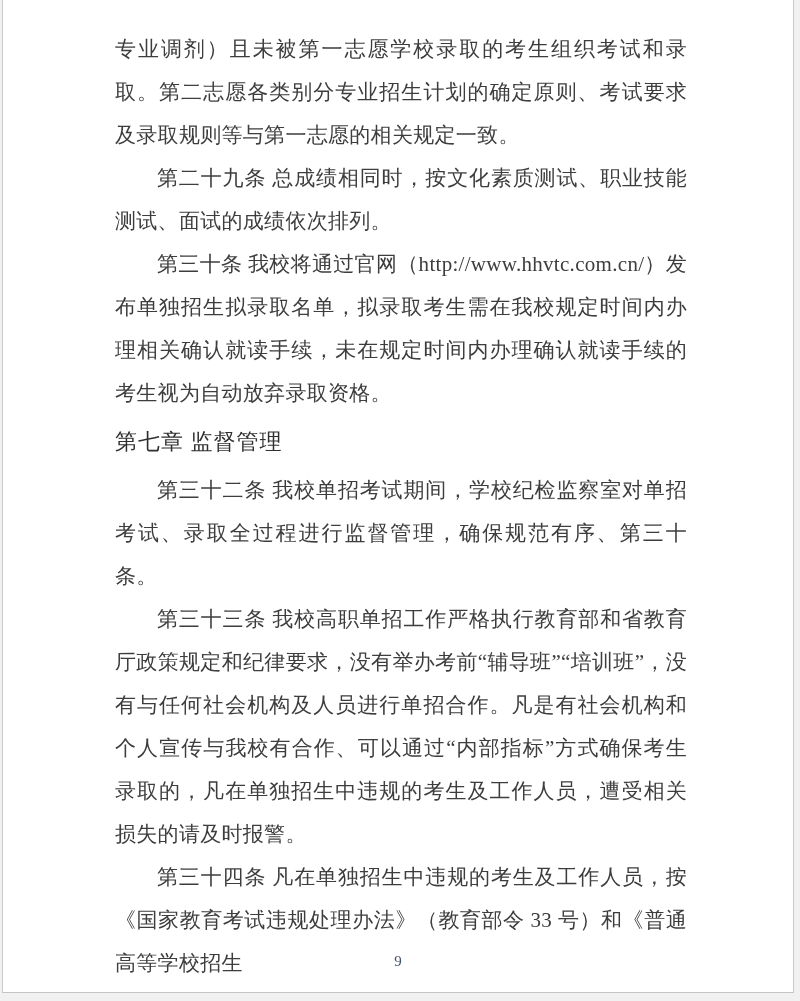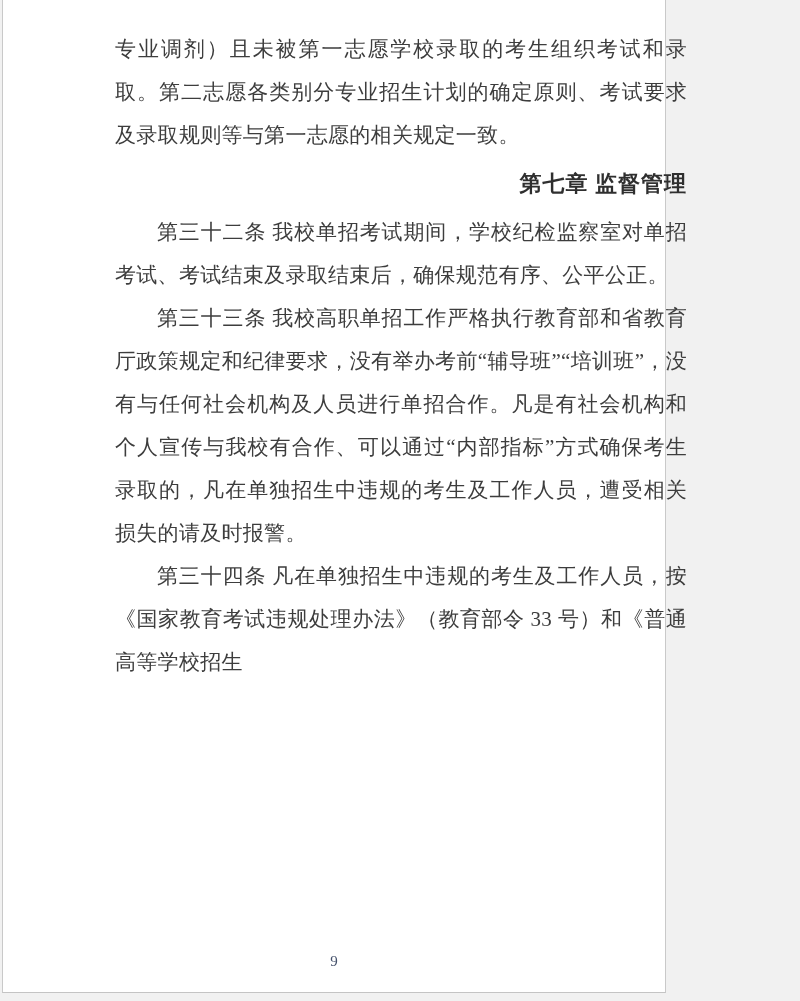--- a/index.html
+++ b/index.html
@@ -11,21 +11,21 @@
     width: 800px;
     height: 1001px;
     position: relative;
     overflow: hidden;
     font-family: "Liberation Serif", serif;
   }
   .doc-page {
     position: absolute;
     left: 2px;
     top: 0;
-    width: 664px;
+    width: 792px;
     height: 993px;
     box-sizing: border-box;
     background: #ffffff;
     border-left: 1px solid #c9c9c9;
     border-right: 1px solid #c9c9c9;
     border-bottom: 1px solid #c4c4c4;
   }
   .doc-content {
     position: absolute;
     top: 28px;
@@ -41,41 +41,43 @@
     text-justify: inter-ideograph;
     letter-spacing: 0.3px;
   }
   .body-para.indent {
     text-indent: 2em;
   }
   .chapter-heading {
     margin: 5px 0 5px 0;
     font-size: 22px;
     line-height: 44px;
-    font-weight: bold;
-    text-align: right;
+    font-weight: normal;
+    text-align: left;
     color: #2f2f2f;
     letter-spacing: 1px;
   }
   .page-number {
     position: absolute;
     left: 0;
     right: 0;
     bottom: 22px;
     text-align: center;
     font-size: 15px;
     color: #44516b;
     font-family: "Liberation Serif", serif;
   }
 </style>
 </head>
 <body>
 
 <div class="doc-page">
   <div class="doc-content">
     <p class="body-para">专业调剂）且未被第一志愿学校录取的考生组织考试和录取。第二志愿各类别分专业招生计划的确定原则、考试要求及录取规则等与第一志愿的相关规定一致。</p>
+    <p class="body-para indent">第二十九条 总成绩相同时，按文化素质测试、职业技能测试、面试的成绩依次排列。</p>
+    <p class="body-para indent">第三十条 我校将通过官网（http://www.hhvtc.com.cn/）发布单独招生拟录取名单，拟录取考生需在我校规定时间内办理相关确认就读手续，未在规定时间内办理确认就读手续的考生视为自动放弃录取资格。</p>
     <h2 class="chapter-heading">第七章 监督管理</h2>
-    <p class="body-para indent">第三十二条 我校单招考试期间，学校纪检监察室对单招考试、考试结束及录取结束后，确保规范有序、公平公正。</p>
+    <p class="body-para indent">第三十二条 我校单招考试期间，学校纪检监察室对单招考试、录取全过程进行监督管理，确保规范有序、第三十条。</p>
     <p class="body-para indent">第三十三条 我校高职单招工作严格执行教育部和省教育厅政策规定和纪律要求，没有举办考前“辅导班”“培训班”，没有与任何社会机构及人员进行单招合作。凡是有社会机构和个人宣传与我校有合作、可以通过“内部指标”方式确保考生录取的，凡在单独招生中违规的考生及工作人员，遭受相关损失的请及时报警。</p>
     <p class="body-para indent">第三十四条 凡在单独招生中违规的考生及工作人员，按《国家教育考试违规处理办法》（教育部令 33 号）和《普通高等学校招生</p>
   </div>
   <div class="page-number">9</div>
 </div>
 
 </body></html>

